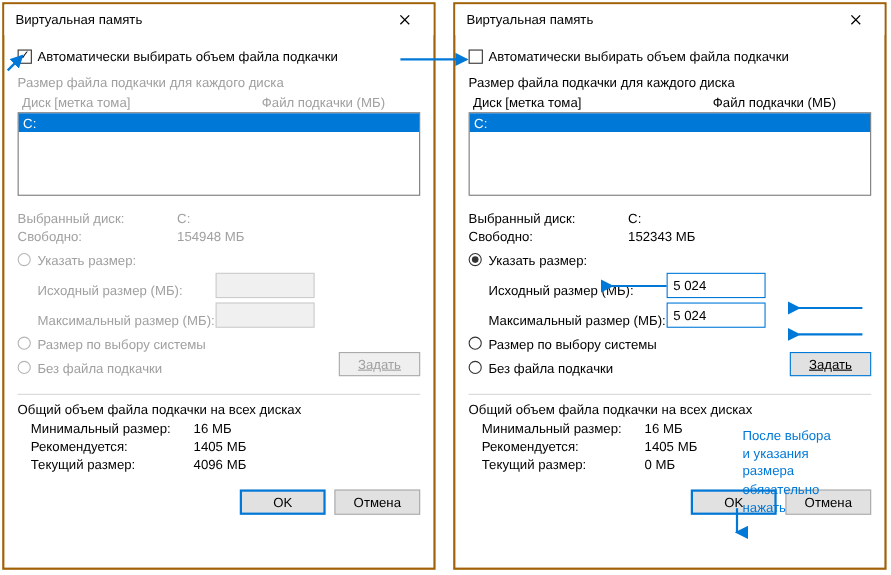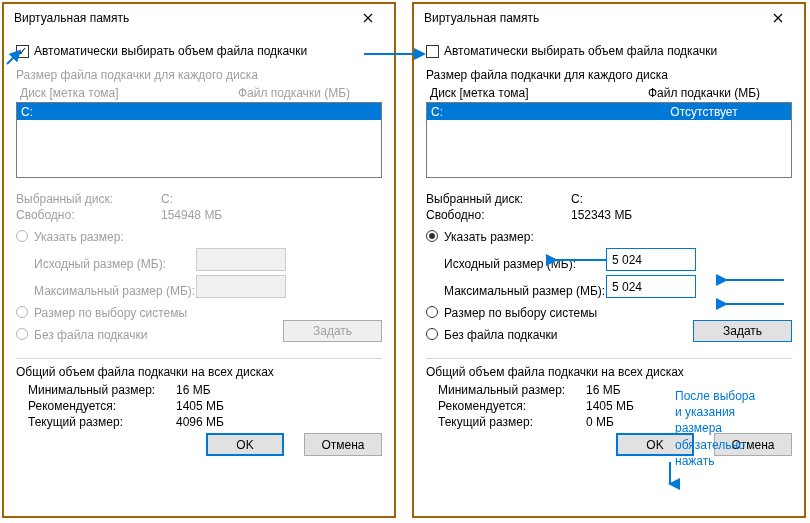--- a/index.html
+++ b/index.html
@@ -130,37 +130,37 @@
   }
   .size-input.disabled { background: #f0f0f0; border-color:#ccc }
   .size-input.active { border-color: #0078d7; }
 
   .set-btn-row {
     display: flex;
     margin-top: -26px;
     justify-content: flex-end;
   }
   .set-btn {
-    width: 99px; height: 22px;
+    width: 74px; height: 22px;
     border: 1px solid #aaa;
     background: #e1e1e1;
-    display: flex; align-items: center; justify-content: center;
+    display: flex; align-items: center; justify-content: center; text-decoration: underline;
   }
   .set-btn.disabled { color: #a0a0a0; background:#efefef; }
   .set-btn.active { border: 1px solid #0078d7; }
 
   .divider { border-top: 1px solid #d8d8d8; margin: 16px 0 6px 0; }
 
   .totals .info-row .lbl { width: 160px; padding-left: 12px; }
 
   .footer {
     display: flex;
     justify-content: flex-end;
-    gap: 20px;
-    margin-top: 4px;
+    gap: 8px;
+    margin-top: 16px;
   }
   .btn {
     width: 78px; height: 23px;
     border: 1px solid #aaa;
     background: #e1e1e1;
     display: flex; align-items: center; justify-content: center;
   }
   .btn.primary { border: 2px solid #0078d7; }
 
   
@@ -276,21 +276,20 @@
     </div>
 
     <div class="section-label">Размер файла подкачки для каждого диска</div>
     <div class="drive-header">
       <span class="col1">Диск [метка тома]</span>
       <span class="col2">Файл подкачки (МБ)</span>
     </div>
     <div class="drive-box">
       <div class="drive-row">
         <span class="col1">C:</span>
-        <span class="col2">Отсутствует</span>
       </div>
     </div>
 
     <div class="info-block">
       <div class="info-row">
         <span class="lbl">Выбранный диск:</span>
         <span class="val">C:</span>
       </div>
       <div class="info-row">
         <span class="lbl">Свободно:</span>

